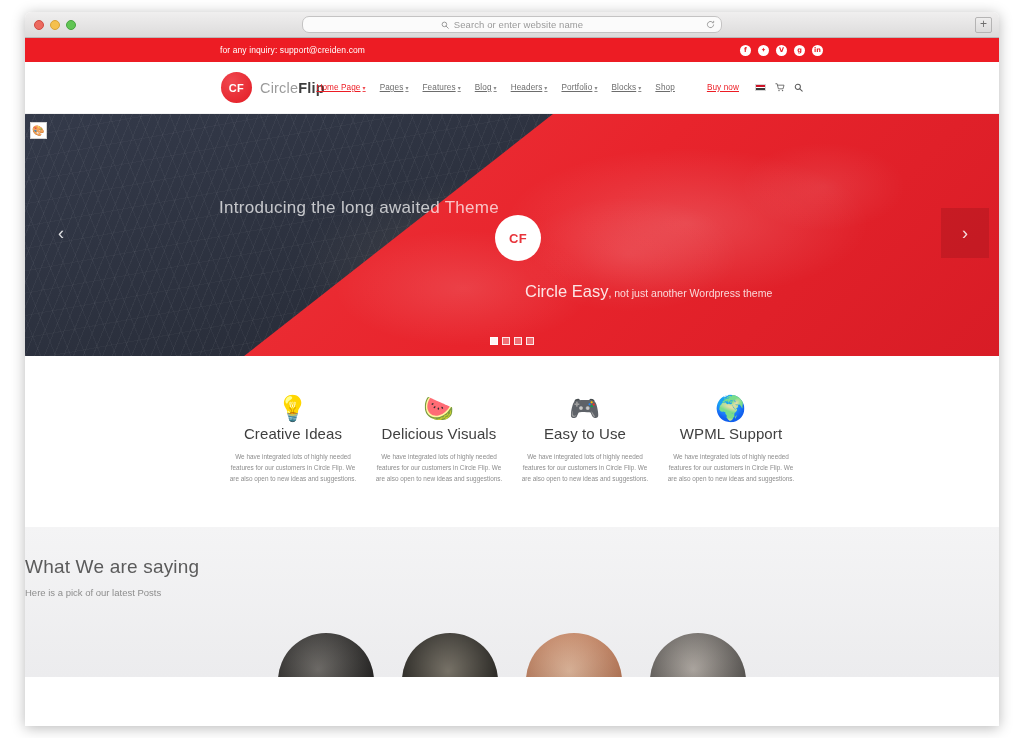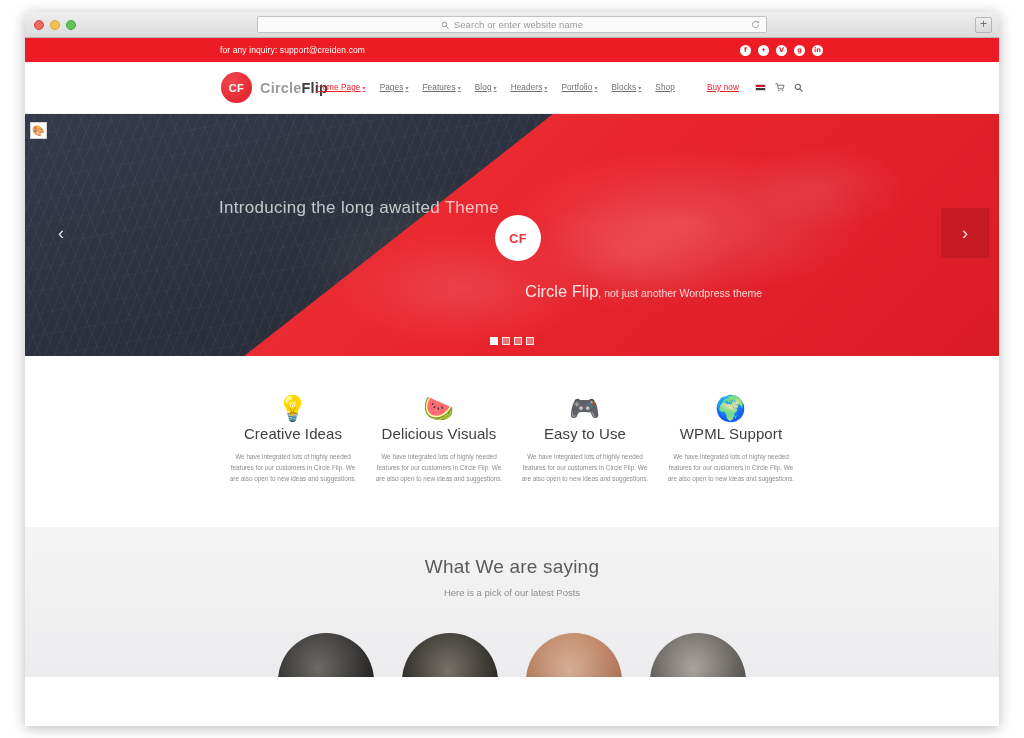--- a/index.html
+++ b/index.html
@@ -41,25 +41,25 @@
   }
   .tl { width: 10px; height: 10px; border-radius: 50%; display: block; }
   .tl-red { background: #ec6a5f; border: 1px solid #d04a42; }
   .tl-yellow { background: #f5c04f; border: 1px solid #d9a238; }
   .tl-green { background: #61c554; border: 1px solid #48a440; }
 
   .addressbar {
     position: absolute;
     left: 50%;
     transform: translateX(-50%);
-    width: 510px;
+    width: 420px;
     height: 17px;
     background: #fbfbfb;
     border: 1px solid #c4c3c3;
-    border-radius: 2px;
+    border-radius: 7px;
     display: flex;
     align-items: center;
     justify-content: center;
     gap: 5px;
   }
   .addressbar .ab-text {
     font-size: 9.5px;
     color: #9a9a9a;
     letter-spacing: 0.1px;
   }
@@ -150,21 +150,21 @@
     background: radial-gradient(circle at 35% 30%, #f0474f, #e31b23);
     color: #ffffff;
     font-size: 11px;
     font-weight: bold;
     display: flex;
     align-items: center;
     justify-content: center;
     letter-spacing: 0.3px;
   }
   .logo-text { font-size: 14.5px; letter-spacing: 0.2px; }
-  .logo-text .lt-1 { color: #9b9b9b; font-weight: 700; }
+  .logo-text .lt-1 { color: #9b9b9b; font-weight: 400; }
   .logo-text .lt-2 { color: #3d3d3d; font-weight: 700; }
 
   .nav {
     position: absolute;
     right: 196px;
     display: flex;
     align-items: center;
     gap: 14px;
   }
   .nav-item {
@@ -343,21 +343,20 @@
     font-size: 6.4px;
     line-height: 1.72;
     color: #8d8d8d;
   }
 
   
   .posts-section {
     background: linear-gradient(#f4f4f5, #ececee);
     height: 150px;
     position: relative;
-    text-align: center;
     padding-top: 29px;
     overflow: hidden;
   }
   .posts-title {
     font-size: 19px;
     color: #5b5b5b;
     font-weight: 300;
     letter-spacing: 0.2px;
   }
   .posts-sub {
@@ -498,21 +497,21 @@
       <div class="hero-dark"></div>
       <div class="hero-red"></div>
 
       <div class="hero-badge">🎨</div>
 
       <div class="hero-title-left">Introducing the long awaited Theme</div>
 
       <div class="hero-cf">CF</div>
 
       <div class="hero-sub">
-        <span class="hs-big">Circle Flip</span><span class="hs-small">, not just another Wordpress theme</span>
+        <span class="hs-big">Circle Easy</span><span class="hs-small">, not just another Wordpress theme</span>
       </div>
 
       <div class="hero-arrow hero-arrow-left">‹</div>
       <div class="hero-arrow hero-arrow-right">›</div>
 
       <div class="hero-dots">
         <span class="hero-dot active"></span>
         <span class="hero-dot"></span>
         <span class="hero-dot"></span>
         <span class="hero-dot"></span>

